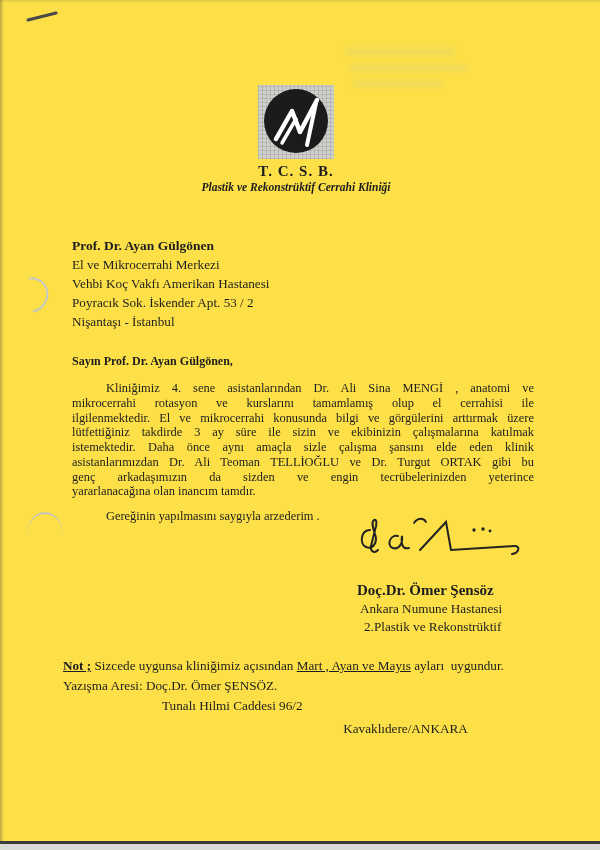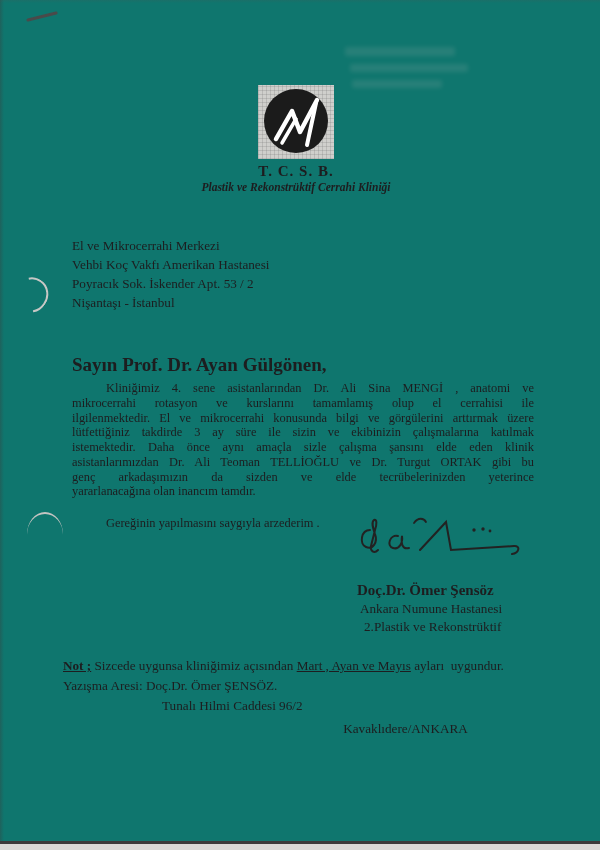--- a/index.html
+++ b/index.html
@@ -3,21 +3,21 @@
 <meta charset="utf-8">
 <style>
   html,body{margin:0;padding:0;}
   body{
     width:600px;height:850px;overflow:hidden;
     background:#e9e9e7;
     font-family:"Liberation Serif","DejaVu Serif",serif;
   }
   #page{
     position:relative;width:600px;height:850px;
-    background:#0f766e;
+    background:#fde047;
     color:#1d1d1f;
     font-family:Liberation Serif, serif;
   }
   
   .edge-left{position:absolute;left:0;top:0;bottom:0;width:4px;
     background:linear-gradient(90deg,rgba(60,60,60,.35),rgba(60,60,60,0));}
   .edge-top{position:absolute;left:0;top:0;right:0;height:3px;
     background:linear-gradient(180deg,rgba(80,80,80,.18),rgba(80,80,80,0));}
   .bottom-line{position:absolute;left:0;right:0;top:841px;height:3px;background:#3b3b3b;}
   .bottom-strip{position:absolute;left:0;right:0;top:844px;height:6px;background:#d9d9d6;}
@@ -38,27 +38,27 @@
       repeating-linear-gradient(0deg,rgba(120,120,120,.25) 0 1px,transparent 1px 4px),
       repeating-linear-gradient(90deg,rgba(120,120,120,.25) 0 1px,transparent 1px 4px),
       #cfcfcc;}
   .h-abbrev{margin-top:2px;font-weight:bold;font-size:15px;letter-spacing:1px;}
   .h-org{margin-top:1px;font-weight:bold;font-size:17.5px;letter-spacing:.4px;}
   .h-dept{margin-top:1px;font-weight:bold;font-style:italic;font-size:11.5px;}
   
   .recipient{position:absolute;left:72px;top:237px;font-size:13.2px;line-height:18.9px;}
   .recipient .rname{font-weight:bold;font-size:13.5px;}
   
-  .salutation{position:absolute;left:72px;top:354px;font-weight:bold;font-size:19px;}
+  .salutation{position:absolute;left:72px;top:354px;font-weight:bold;font-size:12px;}
   
   .bodytext{position:absolute;left:72px;top:381px;width:462px;font-size:12.4px;line-height:14.75px;}
   .bl{text-align:justify;text-align-last:justify;}
   .bl.ind{text-indent:34px;}
   .bl.noj{text-align:left;text-align-last:auto;}
-  .bl.gap{margin-top:17px;}
+  .bl.gap{margin-top:10px;}
   
   .sig-svg{position:absolute;left:356px;top:512px;}
   .sigblock{position:absolute;left:357px;top:546px;font-size:13.2px;line-height:18.6px;}
   .sigblock .s1{font-weight:bold;font-size:15px;margin-top:35px;}
   .sigblock .s2{margin-left:3px;}
   .sigblock .s3{margin-left:7px;}
   .sigblock .s4{margin-left:10px;}
   
   .note{position:absolute;left:63px;top:656px;width:486px;font-size:13.2px;line-height:19.5px;}
   .note .seg-b{font-weight:bold;}
@@ -90,36 +90,37 @@
         <polyline points="16,52 32,24 40,45 57,13" fill="none" stroke="#ffffff" stroke-width="4.5" stroke-linecap="round" stroke-linejoin="round"></polyline>
         <polyline points="22,56 36,32" fill="none" stroke="#ffffff" stroke-width="3.5" stroke-linecap="round"></polyline>
         <polyline points="56,16 47,58" fill="none" stroke="#ffffff" stroke-width="4" stroke-linecap="round"></polyline>
       </svg>
     </div>
     <div class="h-abbrev" data-bind="header.abbrev">T. C. S. B.</div>
     <div class="h-dept" data-bind="header.department">Plastik ve Rekonstrüktif Cerrahi Kliniği</div>
   </div>
 
   <div class="recipient">
+    <div class="rname" data-bind="recipient.name">Prof. Dr. Ayan Gülgönen</div>
     <div data-bind="recipient.address_lines.0">El ve Mikrocerrahi Merkezi</div>
     <div data-bind="recipient.address_lines.1">Vehbi Koç Vakfı Amerikan Hastanesi</div>
     <div data-bind="recipient.address_lines.2">Poyracık Sok. İskender Apt. 53 / 2</div>
     <div data-bind="recipient.address_lines.3">Nişantaşı - İstanbul</div>
   </div>
 
   <div class="salutation" data-bind="salutation">Sayın Prof.  Dr. Ayan Gülgönen,</div>
 
   <div class="bodytext">
       <div class="bl ind">Kliniğimiz 4. sene asistanlarından Dr. Ali Sina MENGİ , anatomi ve</div>
       <div class="bl ">mikrocerrahi rotasyon ve kurslarını tamamlamış olup el cerrahisi ile</div>
       <div class="bl ">ilgilenmektedir. El ve mikrocerrahi konusunda bilgi ve görgülerini arttırmak üzere</div>
       <div class="bl ">lütfettiğiniz takdirde 3 ay süre ile sizin ve ekibinizin çalışmalarına katılmak</div>
       <div class="bl ">istemektedir. Daha önce aynı amaçla sizle çalışma şansını elde eden klinik</div>
       <div class="bl ">asistanlarımızdan Dr. Ali Teoman TELLİOĞLU ve Dr. Turgut ORTAK gibi bu</div>
-      <div class="bl ">genç arkadaşımızın da sizden ve elde tecrübelerinizden yeterince</div>
+      <div class="bl ">genç arkadaşımızın da sizden ve engin tecrübelerinizden yeterince</div>
       <div class="bl noj">yararlanacağına olan inancım tamdır.</div>
       <div class="bl noj ind gap">Gereğinin yapılmasını saygıyla arzederim .</div>
     </div>
 
   <div class="sig-svg">
     <svg width="178" height="46" viewBox="0 0 178 46">
       <g fill="none" stroke="#222" stroke-width="2" stroke-linecap="round">
         <path d="M14,18 C5,18 3,32 10,35 C17,38 22,30 19,22 C17,16 15,10 18,8 C21,7 21,12 19,18 L15,34 C14,39 18,42 22,38"></path>
         <path d="M42,24 C34,22 30,34 37,36 C43,38 47,31 46,24 C45,31 46,38 53,36"></path>
         <path d="M58,11 C62,5 68,6 70,10" stroke-width="1.8"></path>

